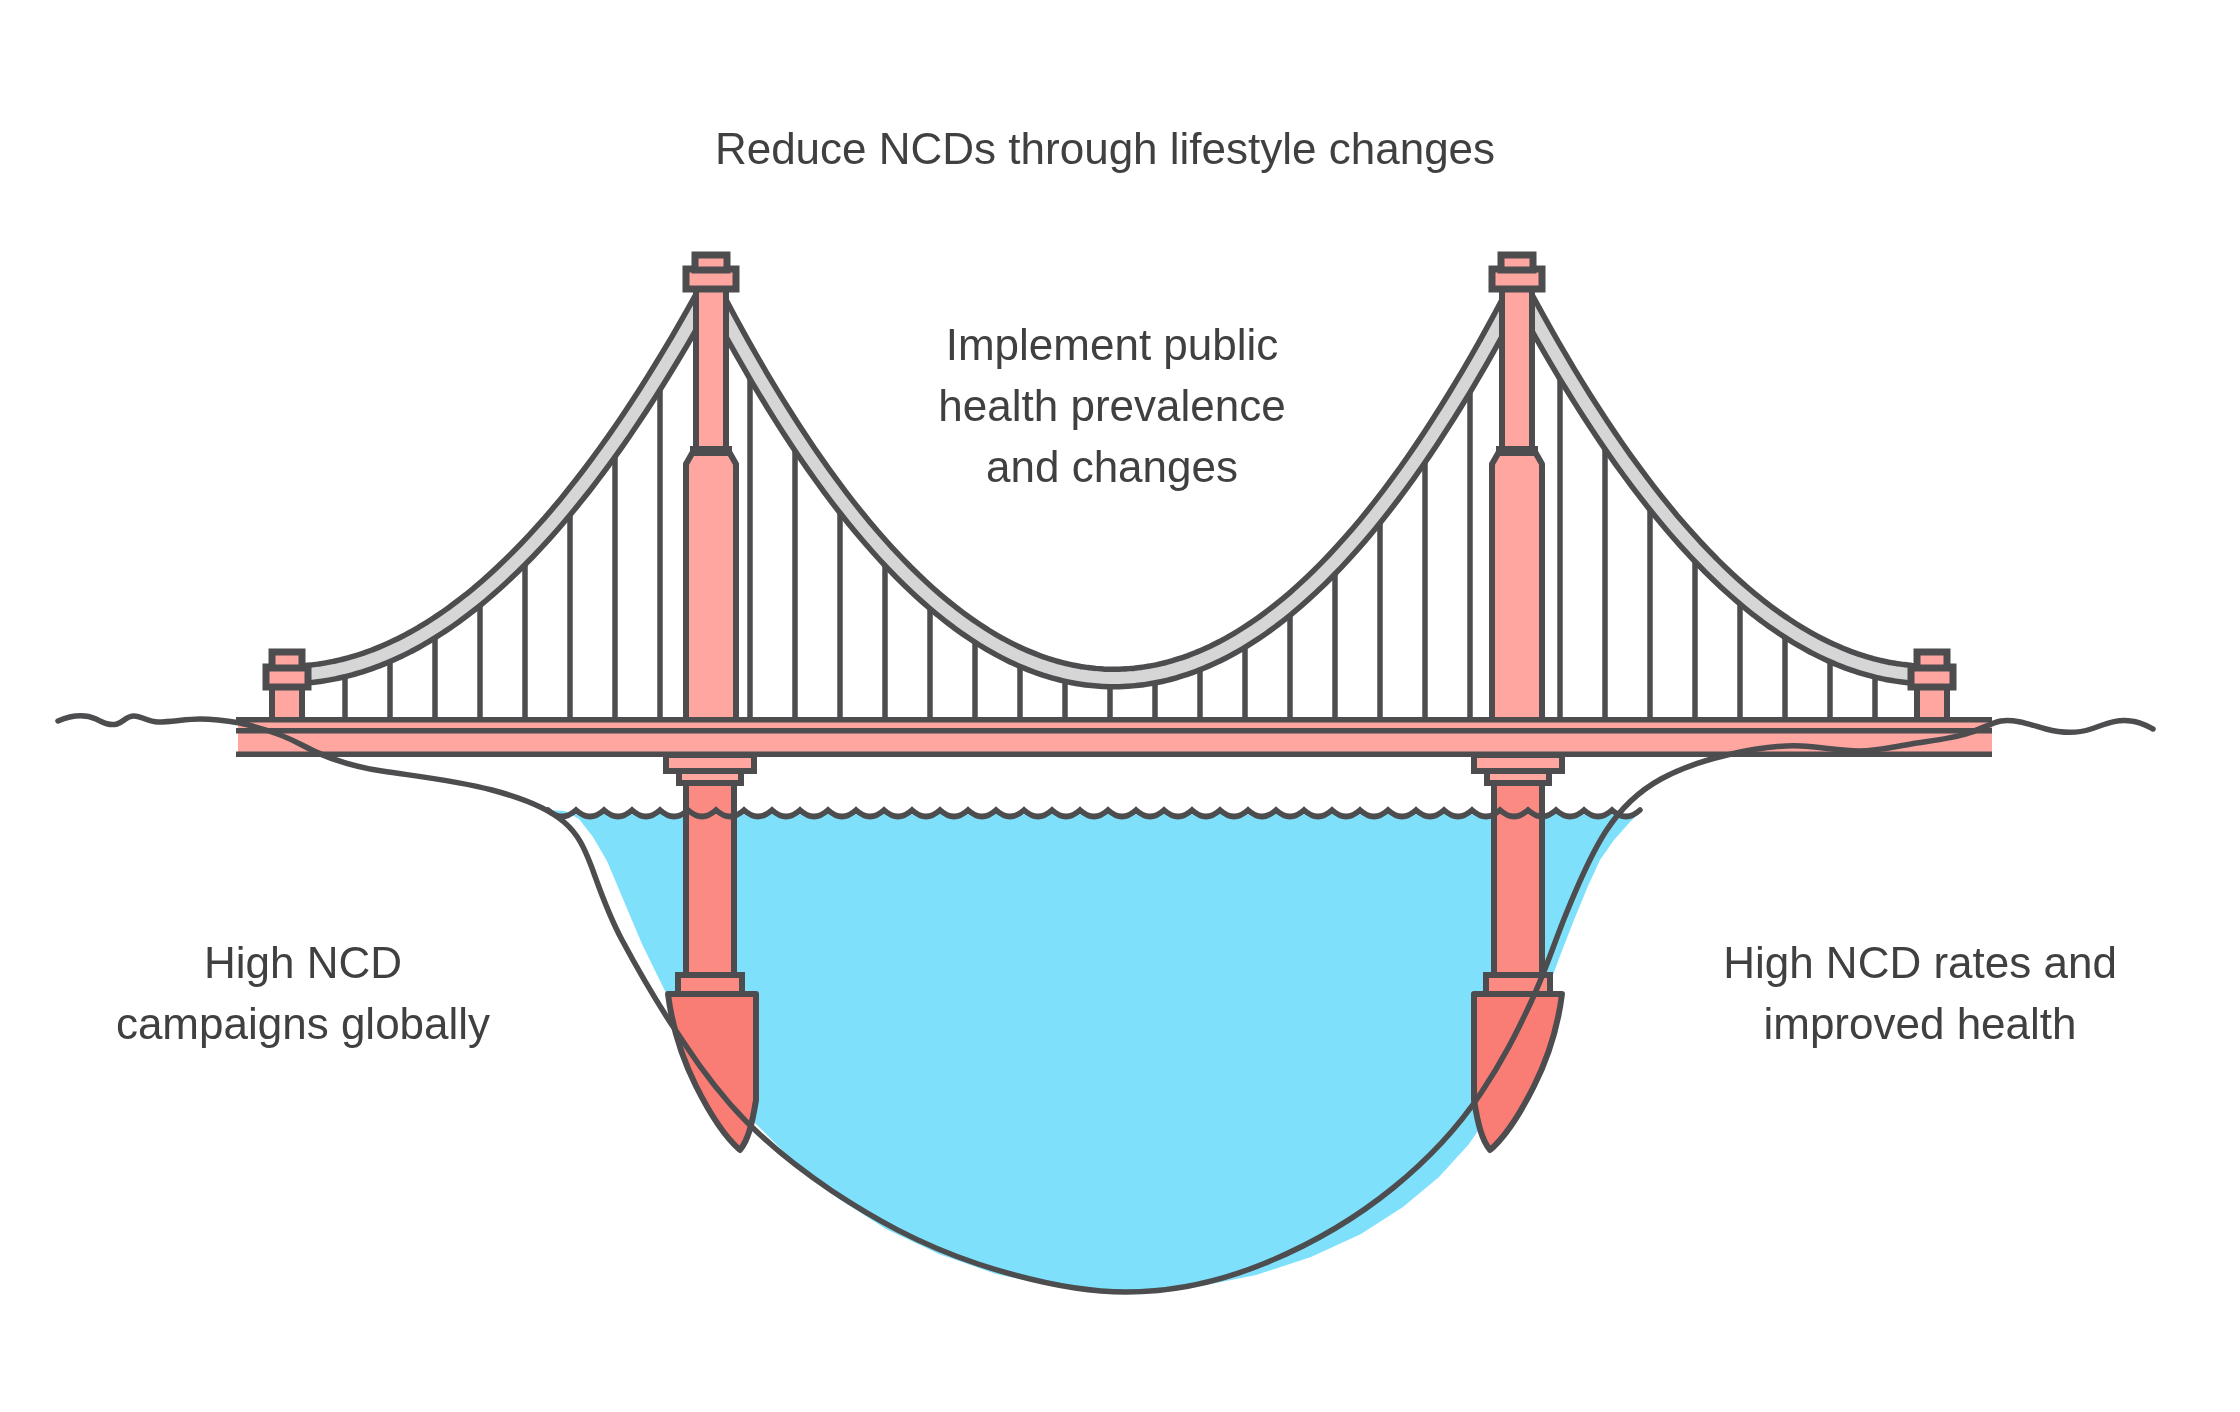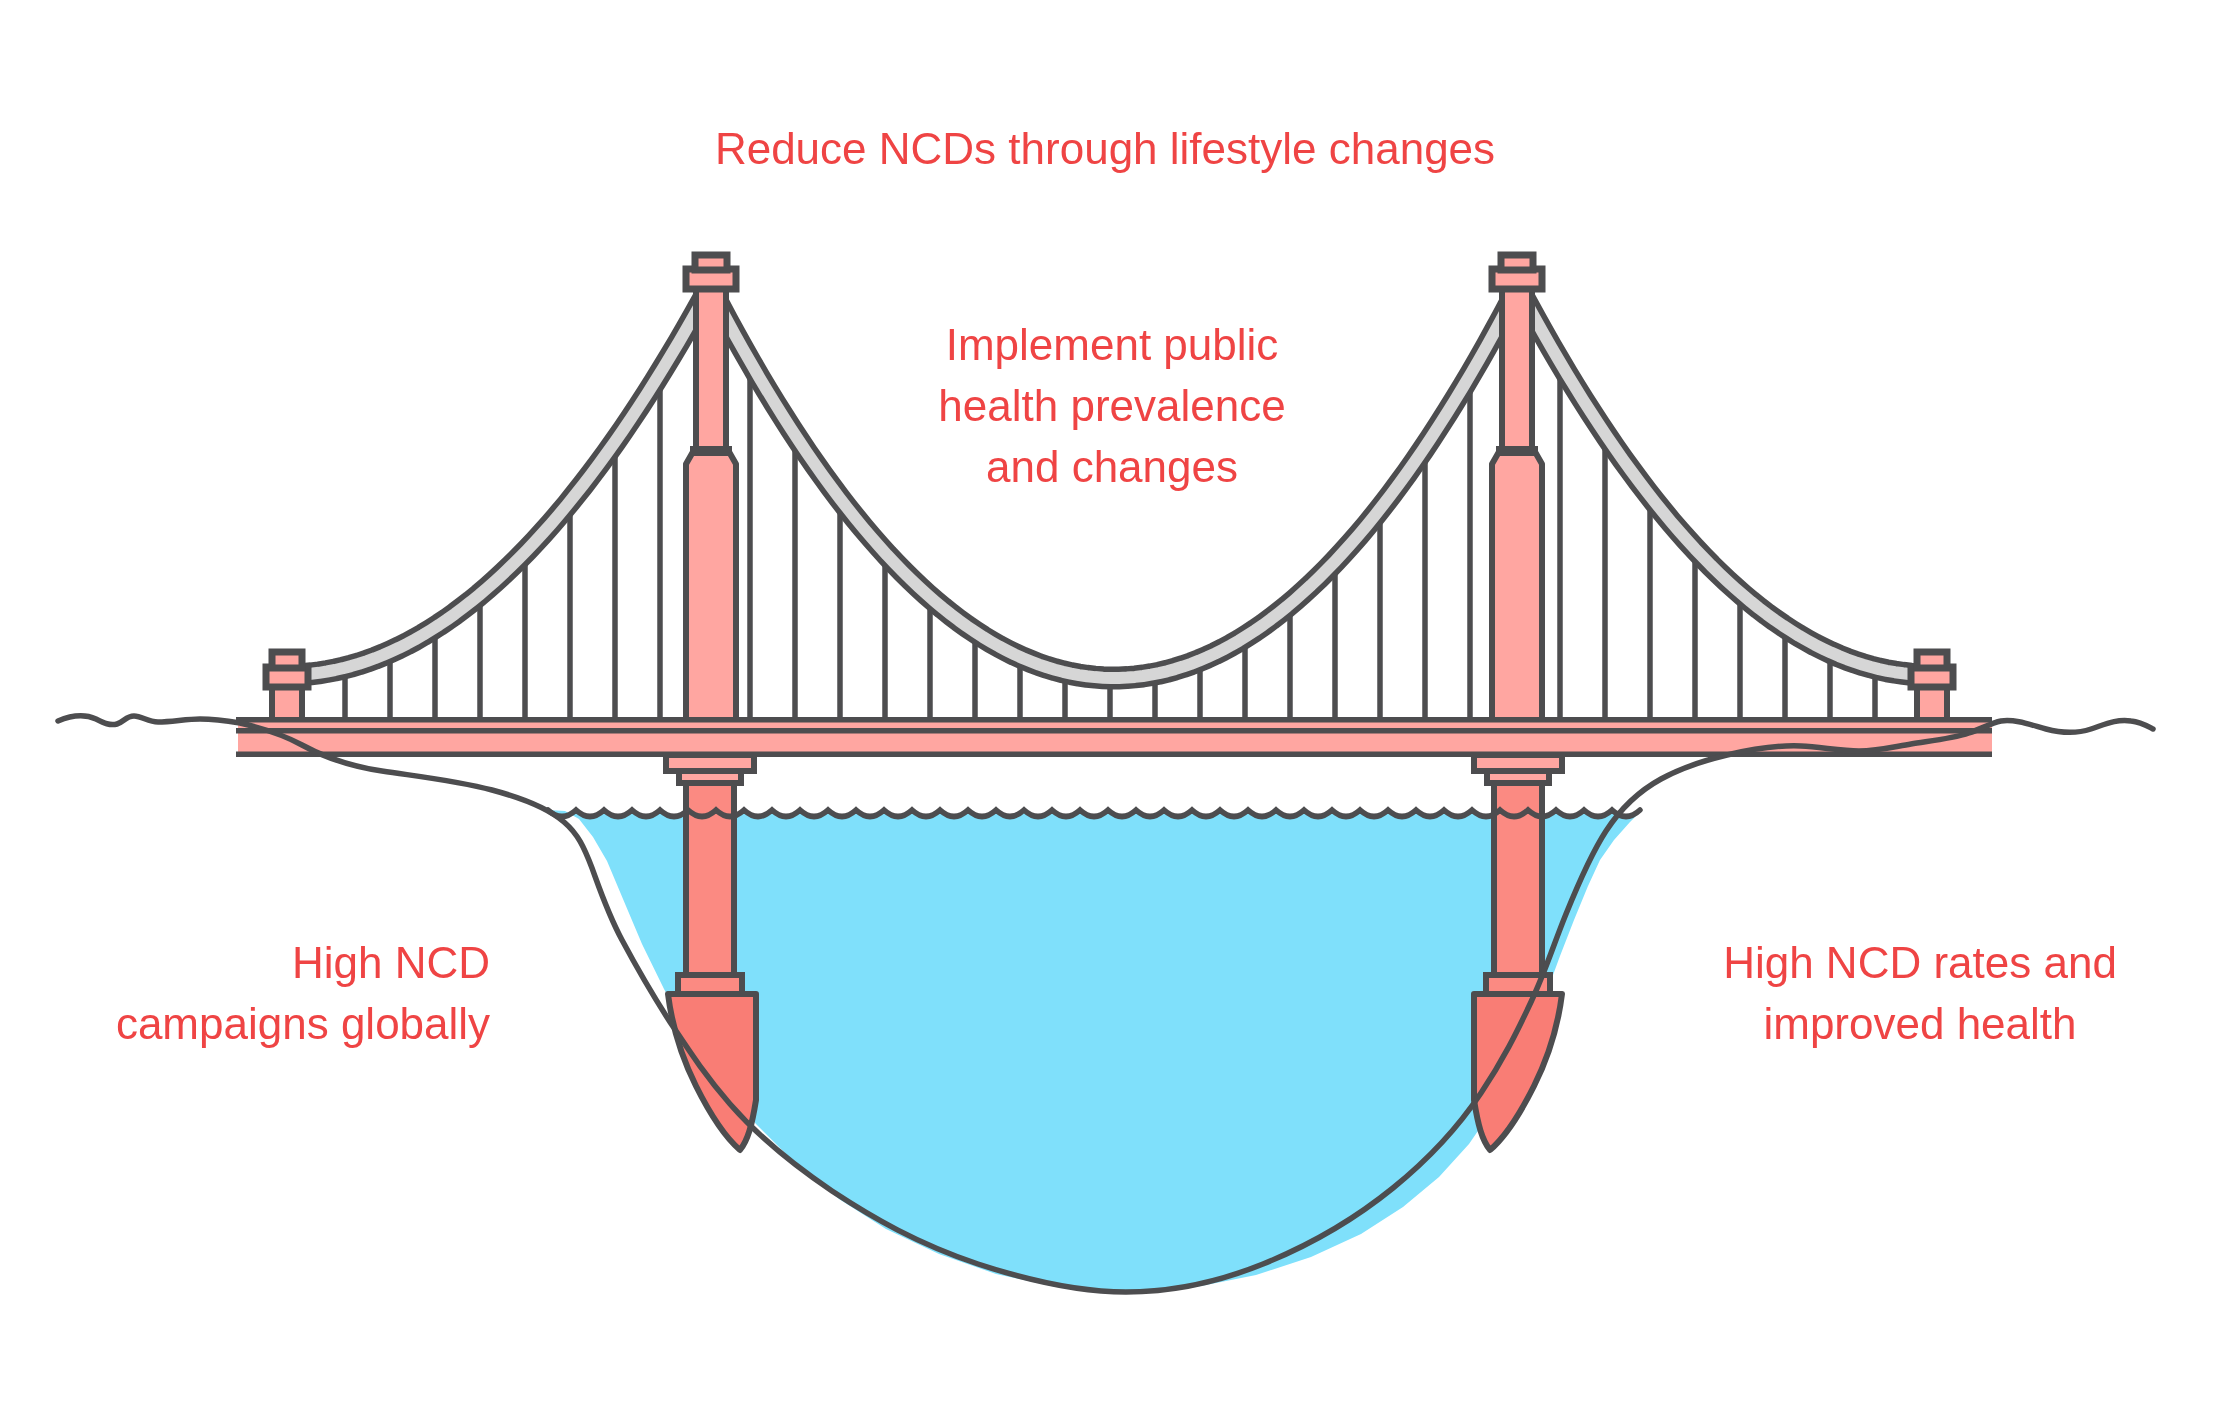--- a/index.html
+++ b/index.html
@@ -6,21 +6,21 @@
   #stage{position:relative;width:2240px;height:1412px;overflow:hidden;
          font-family:"Liberation Sans", sans-serif;background:#fff;}
   #bridge-svg{position:absolute;left:0;top:0;}
   .label{position:absolute;transform:translateX(-50%);text-align:center;
          white-space:nowrap;font-size:44px;line-height:61px;font-weight:400;}
   .label div{white-space:nowrap;}
 </style>
 </head>
 <body>
 
-<div id="stage" style="color: #ef4444; background: rgb(255, 255, 255);">
+<div id="stage" style="color: #404040; background: rgb(255, 255, 255);">
   <svg id="bridge-svg" width="2240" height="1412" viewBox="0 0 2240 1412">
       <path d="M 548 810 q 14 13 28 0 q 14 13 28 0 q 14 13 28 0 q 14 13 28 0 q 14 13 28 0 q 14 13 28 0 q 14 13 28 0 q 14 13 28 0 q 14 13 28 0 q 14 13 28 0 q 14 13 28 0 q 14 13 28 0 q 14 13 28 0 q 14 13 28 0 q 14 13 28 0 q 14 13 28 0 q 14 13 28 0 q 14 13 28 0 q 14 13 28 0 q 14 13 28 0 q 14 13 28 0 q 14 13 28 0 q 14 13 28 0 q 14 13 28 0 q 14 13 28 0 q 14 13 28 0 q 14 13 28 0 q 14 13 28 0 q 14 13 28 0 q 14 13 28 0 q 14 13 28 0 q 14 13 28 0 q 14 13 28 0 q 14 13 28 0 q 14 13 28 0 q 14 13 28 0 q 14 13 28 0 q 14 13 28 0 q 14 13 28 0 L 1640 812 L 1630 822 L 1614 840 L 1600 860 L 1588 886 L 1574 920 L 1560 956 L 1546 994 L 1531 1034 L 1513 1074 L 1493 1109 L 1469 1144 L 1439 1177 L 1403 1207 L 1361 1234 L 1311 1257 L 1256 1275 L 1196 1287 L 1126 1292 L 1056 1287 L 996 1274 L 939 1254 L 886 1229 L 839 1199 L 796 1164 L 756 1124 L 719 1079 L 689 1034 L 664 989 L 642 944 L 623 899 L 607 861 L 593 837 L 579 819 L 565 811 Z" fill="#7fe0fb" stroke="none"></path>
       <rect x="686" y="783" width="48" height="196" fill="#fb8a82" stroke="#4d4d4f" stroke-width="6"></rect>
       <rect x="678" y="975" width="64" height="19" fill="#fb8a82" stroke="#4d4d4f" stroke-width="6"></rect>
       <rect x="1494" y="783" width="48" height="196" fill="#fb8a82" stroke="#4d4d4f" stroke-width="6"></rect>
       <rect x="1486" y="975" width="64" height="19" fill="#fb8a82" stroke="#4d4d4f" stroke-width="6"></rect>
       <path d="M 668 994 L 756 994 L 756 1100 C 752 1125 748 1140 740 1150 C 726 1138 710 1114 696 1086 C 683 1060 672 1026 668 994 Z" fill="#f97d75" stroke="#4d4d4f" stroke-width="6" stroke-linejoin="round"></path>
       <path d="M 1562 994 L 1474 994 L 1474 1100 C 1478 1125 1482 1140 1490 1150 C 1504 1138 1520 1114 1534 1086 C 1547 1060 1558 1026 1562 994 Z" fill="#f97d75" stroke="#4d4d4f" stroke-width="6" stroke-linejoin="round"></path>
       <path d="M 548 810 q 14 13 28 0 q 14 13 28 0 q 14 13 28 0 q 14 13 28 0 q 14 13 28 0 q 14 13 28 0 q 14 13 28 0 q 14 13 28 0 q 14 13 28 0 q 14 13 28 0 q 14 13 28 0 q 14 13 28 0 q 14 13 28 0 q 14 13 28 0 q 14 13 28 0 q 14 13 28 0 q 14 13 28 0 q 14 13 28 0 q 14 13 28 0 q 14 13 28 0 q 14 13 28 0 q 14 13 28 0 q 14 13 28 0 q 14 13 28 0 q 14 13 28 0 q 14 13 28 0 q 14 13 28 0 q 14 13 28 0 q 14 13 28 0 q 14 13 28 0 q 14 13 28 0 q 14 13 28 0 q 14 13 28 0 q 14 13 28 0 q 14 13 28 0 q 14 13 28 0 q 14 13 28 0 q 14 13 28 0 q 14 13 28 0 " fill="none" stroke="#4d4d4f" stroke-width="5.5" stroke-linecap="round"></path>
       <line x1="345" y1="675.7053076918778" x2="345" y2="721" stroke="#4d4d4f" stroke-width="5.5"></line>
@@ -86,21 +86,21 @@
     </svg>
 
   <div class="label" style="left:1105px;top:118px;">Reduce NCDs through lifestyle changes</div>
 
   <div class="label" style="left:1112px;top:298px;margin-top:16px;">
     <div>Implement public</div>
     <div>health prevalence</div>
     <div>and changes</div>
   </div>
 
-  <div class="label" style="left:303px;top:932px;text-align:right;">
+  <div class="label" style="left:303px;top:932px;">
     <div>High NCD</div>
     <div>campaigns globally</div>
   </div>
 
   <div class="label" style="left:1920px;top:932px;">
     <div>High NCD rates and</div>
     <div>improved health</div>
   </div>
 </div>
 

